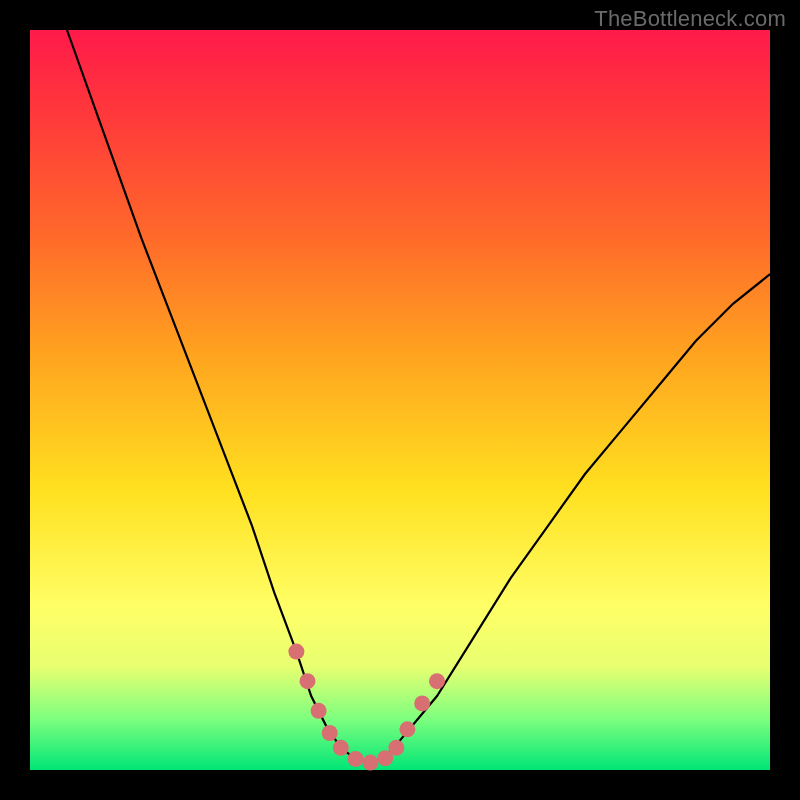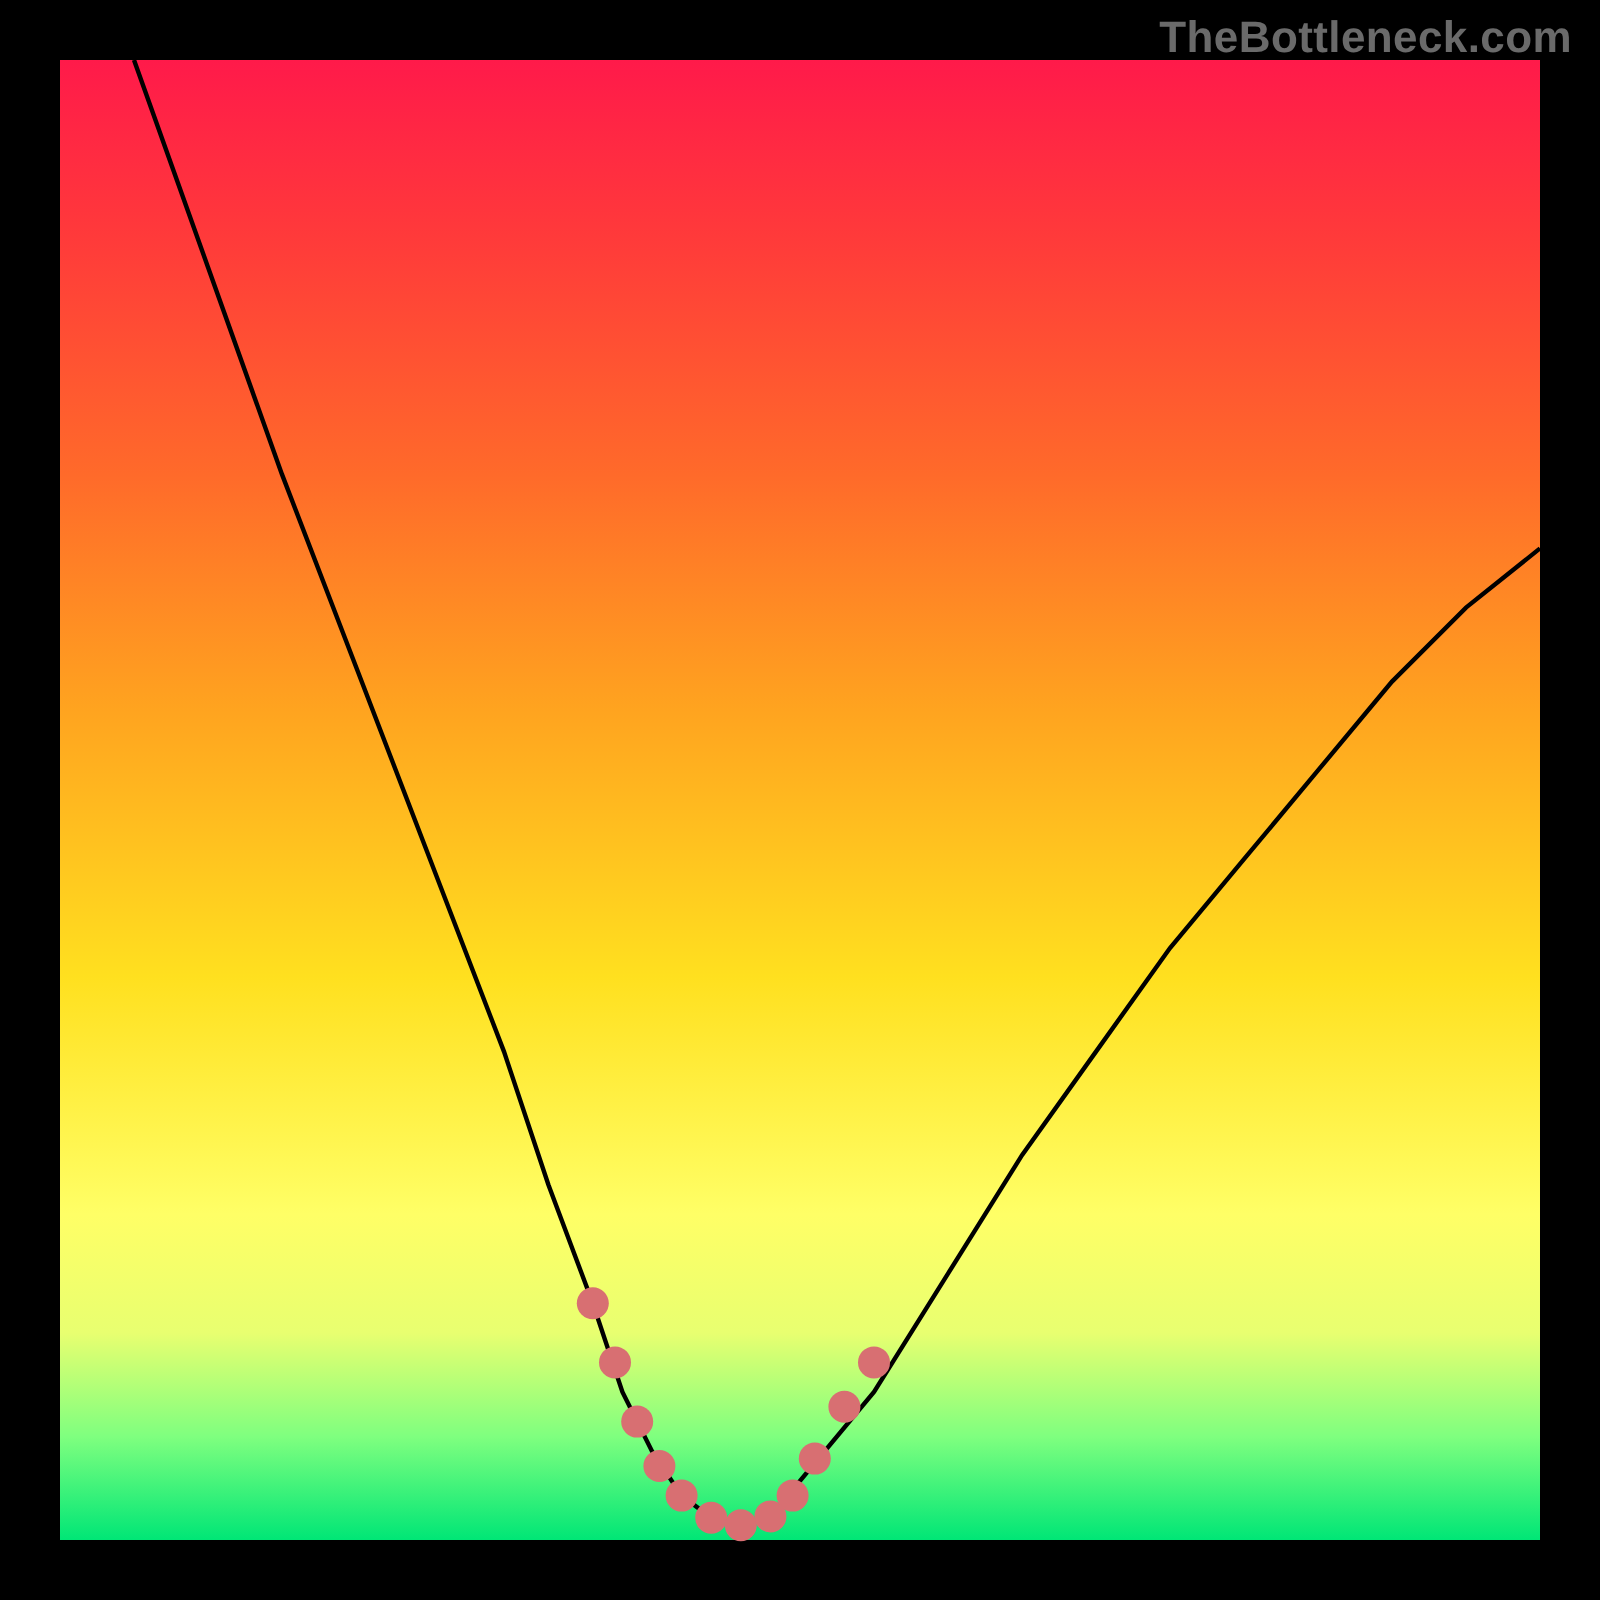--- a/index.html
+++ b/index.html
@@ -27,21 +27,21 @@
       #e8ff70 86%,
       #7fff7f 93%,
       #00e676 100%);
   }
   .watermark {
     position: absolute;
     top: 6px;
     right: 14px;
     color: #6a6a6a;
     font-size: 22px;
-    font-weight: 700;
+    font-weight: 400;
     letter-spacing: 0.2px;
     user-select: none;
   }
   svg.curve {
     position: absolute;
     left: 30px;
     top: 30px;
     width: 740px;
     height: 740px;
     overflow: visible;

